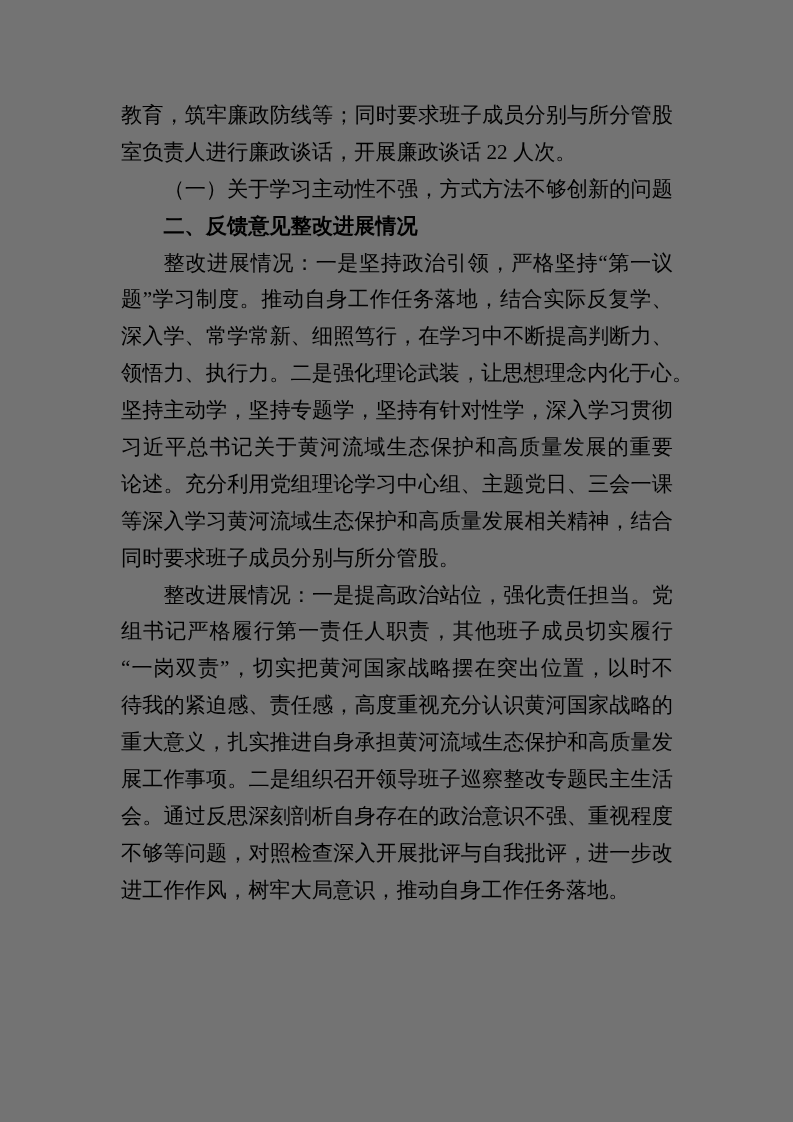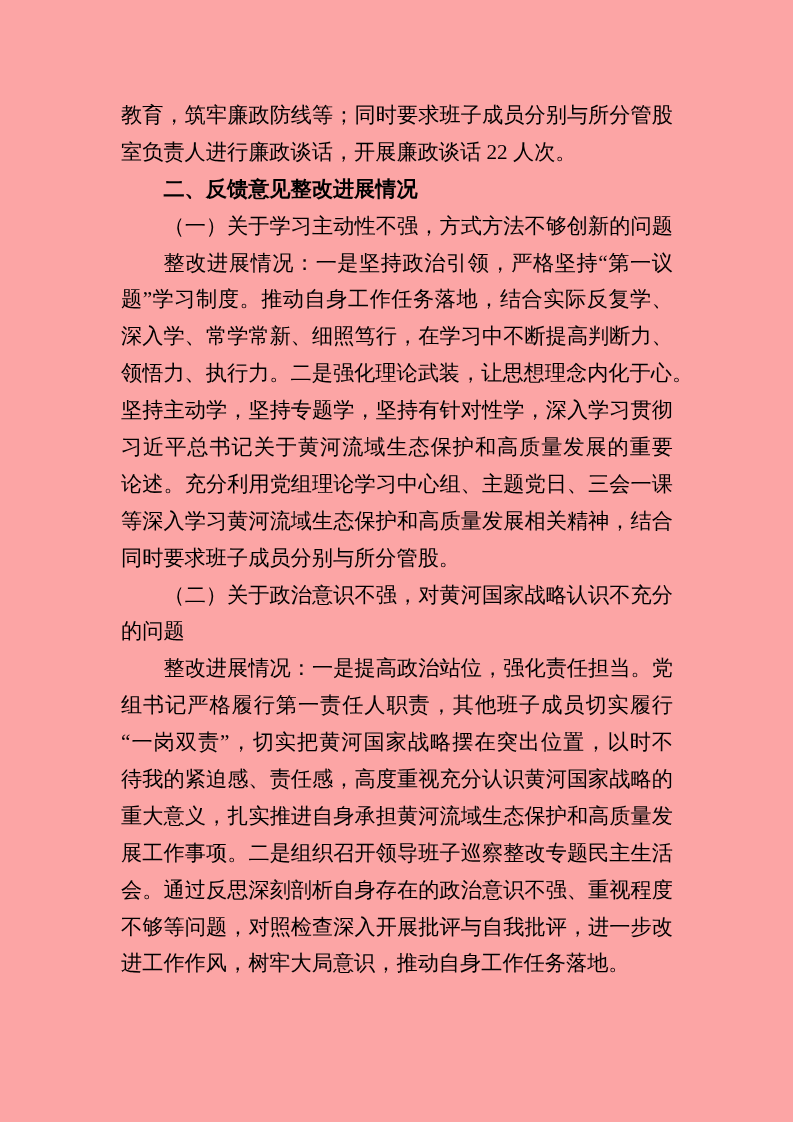--- a/index.html
+++ b/index.html
@@ -12,21 +12,21 @@
       height: 1122px;
       position: relative;
       overflow: hidden;
     }
     .page {
       position: absolute;
       left: 0;
       top: 0;
       width: 793px;
       height: 1122px;
-      background: #fca5a5;
+      background: #737373;
     }
     .text-block {
       position: absolute;
       left: 121px;
       top: 97px;
       width: 552px;
       color: #000000;
       font-family: "Liberation Serif", "DejaVu Serif", serif;
       font-size: 21.2px;
     }
@@ -61,43 +61,39 @@
 
 <div class="page">
   <div class="text-block">
 
     <div>
       <div class="line">教育，筑牢廉政防线等；同时要求班子成员分别与所分管股</div>
       <div class="line last">室负责人进行廉政谈话，开展廉政谈话 22 人次。</div>
     </div>
 
     <div>
-      <div class="line indent last heading">二、反馈意见整改进展情况</div>
+      <div class="line indent subheading">（一）关于学习主动性不强，方式方法不够创新的问题</div>
     </div>
 
     <div>
-      <div class="line indent subheading">（一）关于学习主动性不强，方式方法不够创新的问题</div>
+      <div class="line indent last heading">二、反馈意见整改进展情况</div>
     </div>
 
     <div>
       <div class="line indent">整改进展情况：一是坚持政治引领，严格坚持“第一议</div>
       <div class="line">题”学习制度。推动自身工作任务落地，结合实际反复学、</div>
       <div class="line">深入学、常学常新、细照笃行，在学习中不断提高判断力、</div>
       <div class="line">领悟力、执行力。二是强化理论武装，让思想理念内化于心。</div>
       <div class="line">坚持主动学，坚持专题学，坚持有针对性学，深入学习贯彻</div>
       <div class="line">习近平总书记关于黄河流域生态保护和高质量发展的重要</div>
       <div class="line">论述。充分利用党组理论学习中心组、主题党日、三会一课</div>
       <div class="line">等深入学习黄河流域生态保护和高质量发展相关精神，结合</div>
       <div class="line last">同时要求班子成员分别与所分管股。</div>
     </div>
 
-    <div>
-      <div class="line indent subheading">（二）关于政治意识不强，对黄河国家战略认识不充分</div>
-      <div class="line last subheading">的问题</div>
-    </div>
 
     <div>
       <div class="line indent">整改进展情况：一是提高政治站位，强化责任担当。党</div>
       <div class="line">组书记严格履行第一责任人职责，其他班子成员切实履行</div>
       <div class="line">“一岗双责”，切实把黄河国家战略摆在突出位置，以时不</div>
       <div class="line">待我的紧迫感、责任感，高度重视充分认识黄河国家战略的</div>
       <div class="line">重大意义，扎实推进自身承担黄河流域生态保护和高质量发</div>
       <div class="line">展工作事项。二是组织召开领导班子巡察整改专题民主生活</div>
       <div class="line">会。通过反思深刻剖析自身存在的政治意识不强、重视程度</div>
       <div class="line">不够等问题，对照检查深入开展批评与自我批评，进一步改</div>

